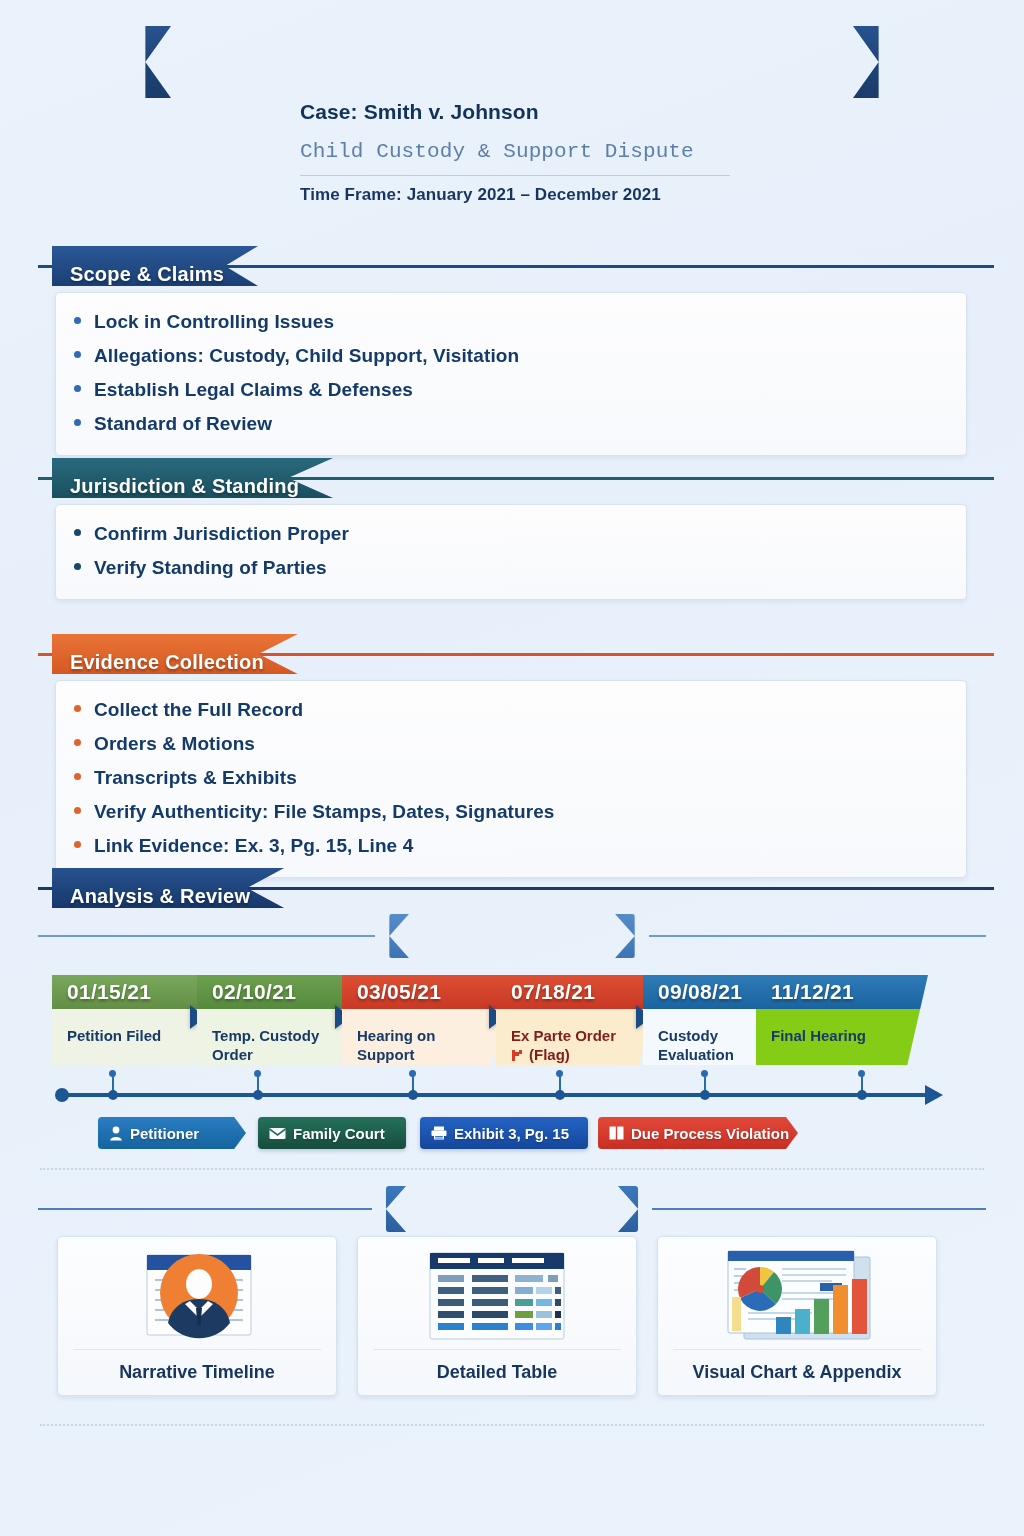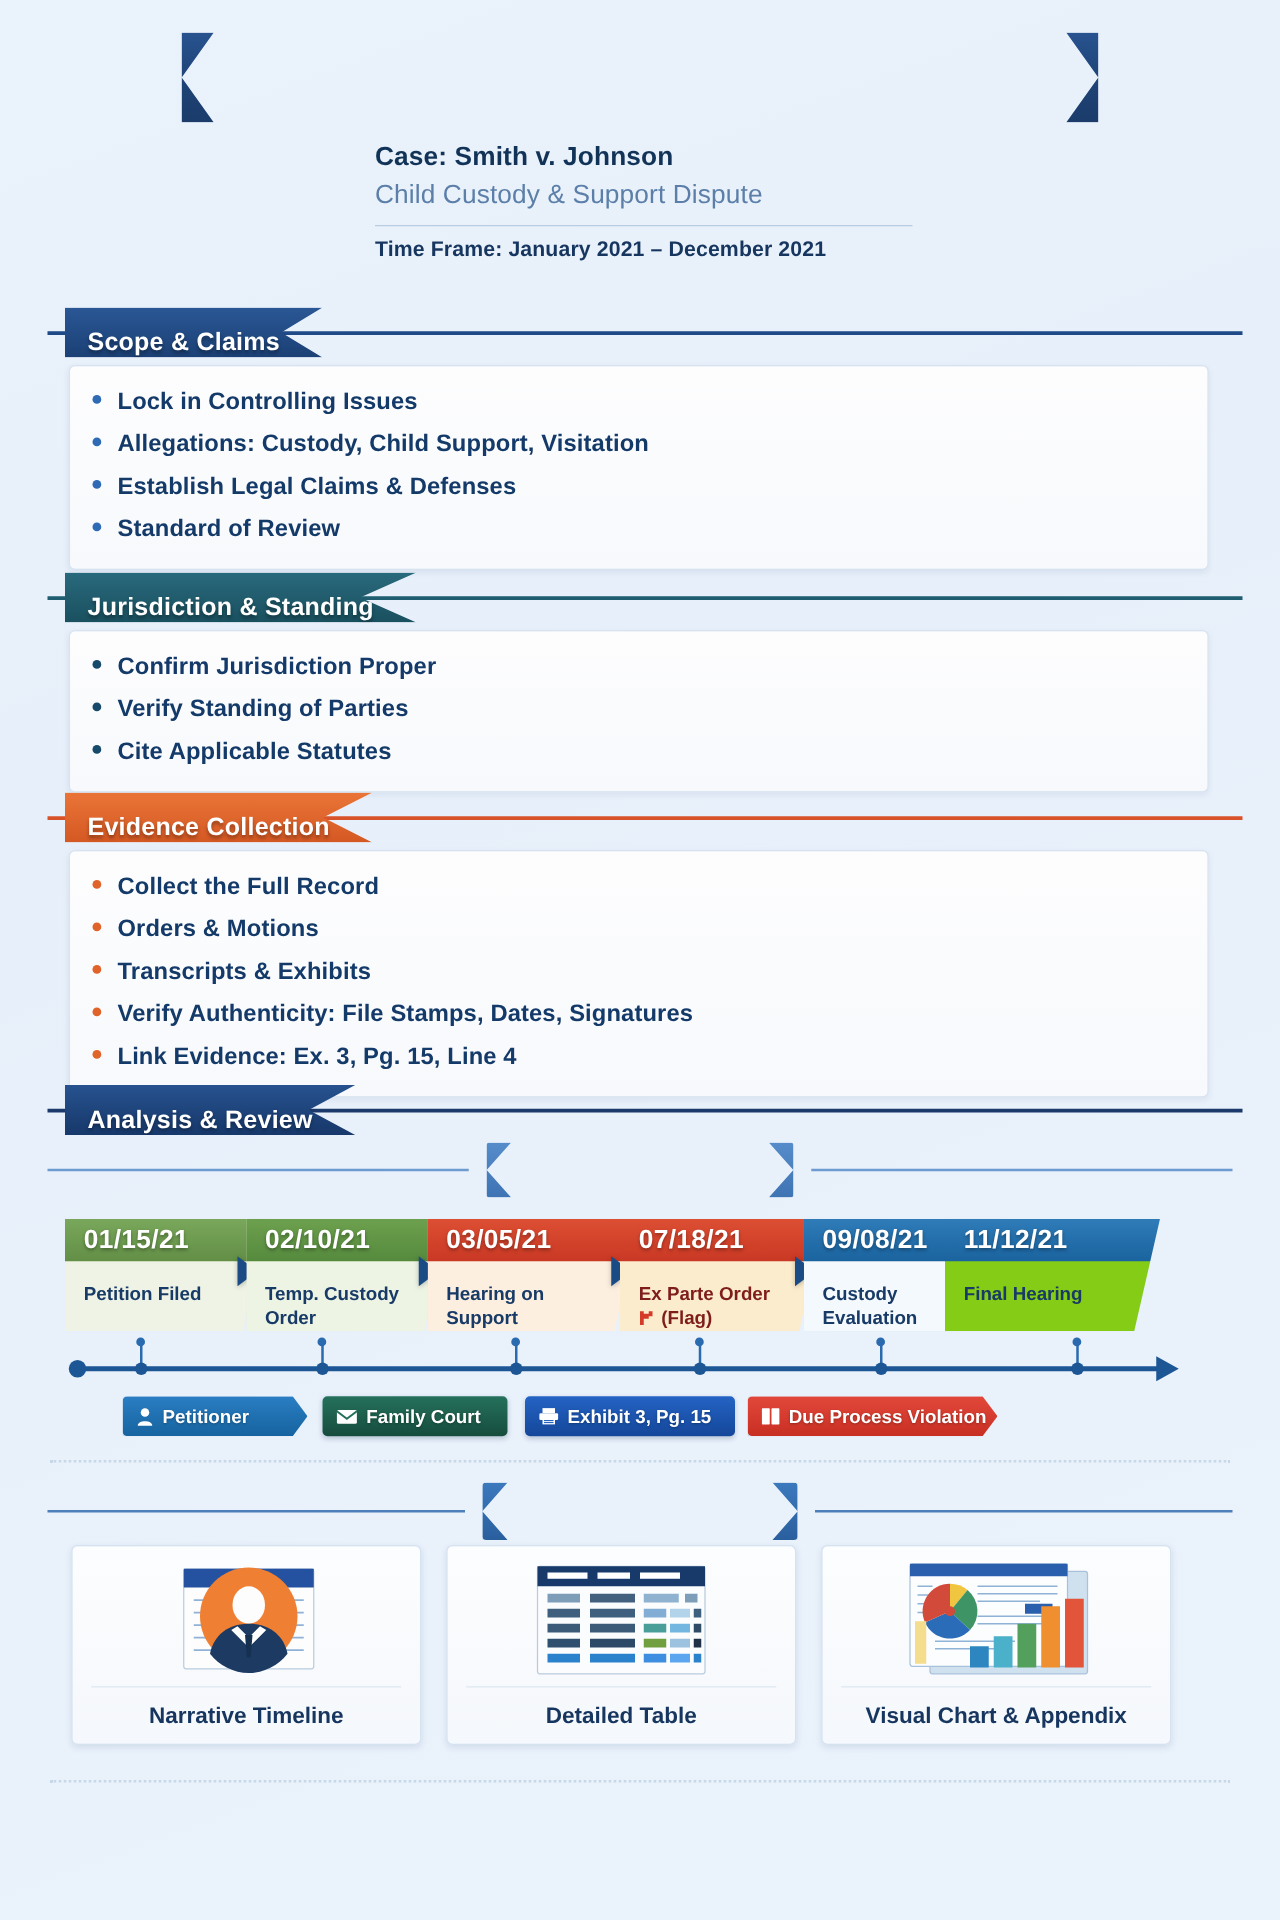--- a/index.html
+++ b/index.html
@@ -29,24 +29,24 @@
     padding: 15px 56px 17px;
     text-align: center;
     clip-path: polygon(0 0, 100% 0, 100% 100%, 96.5% 100%, 100% 50%, 96.5% 0,
                        3.5% 0, 0 50%, 3.5% 100%, 0 100%);
     box-shadow: 0 3px 6px rgba(20,50,92,.25);
     text-shadow: 0 2px 3px rgba(0,0,0,.35);
   }
 
   
   .case-head {
-    position: absolute; left: 300px; top: 114px; width: 430px;
+    position: absolute; left: 300px; top: 100px; width: 430px;
   }
   .case-line { font-size: 21px; font-weight: bold; color: #123358; letter-spacing:.1px;}
-  .case-sub  { font-size: 21px; color: #5b7fa8; margin-top: 6px; letter-spacing:.1px;}
+  .case-sub  { font-size: 21px; color: #5b7fa8; margin-top: 16px; letter-spacing:.1px;font-family:Liberation Mono, monospace;}
   .case-rule { height: 1px; background: #b9cde2; margin: 12px 0 9px; }
   .case-time { font-size: 17px; font-weight: bold; color: #17365f; letter-spacing:.1px;}
 
   
   .section { position: absolute; left: 0; width: 1024px; }
   .sec-head { position: relative; height: 40px; }
   .sec-rule {
     position: absolute; left: 38px; right: 30px; top: 19px; height: 3px;
   }
   .sec-tab {
@@ -226,24 +226,20 @@
       <div class="sec-tab" style="background:linear-gradient(180deg,#29697d,#1a505f)">Jurisdiction &amp; Standing</div>
     </div>
     <div class="panel" style="top:46px">
       <div class="bullet-row">
         <span class="dot" style="background:#17496a"></span>
         <span>Confirm Jurisdiction Proper</span>
       </div>
       <div class="bullet-row">
         <span class="dot" style="background:#17496a"></span>
         <span>Verify Standing of Parties</span>
-      </div>
-      <div class="bullet-row">
-        <span class="dot" style="background:#17496a"></span>
-        <span>Cite Applicable Statutes</span>
       </div>
     </div>
   </div>
 
   <div class="section" style="top:634px">
     <div class="sec-head">
       <div class="sec-rule" style="background:#d9532a"></div>
       <div class="sec-tab" style="background:linear-gradient(180deg,#ea7437,#d45823)">Evidence Collection</div>
     </div>
     <div class="panel" style="top:46px">

